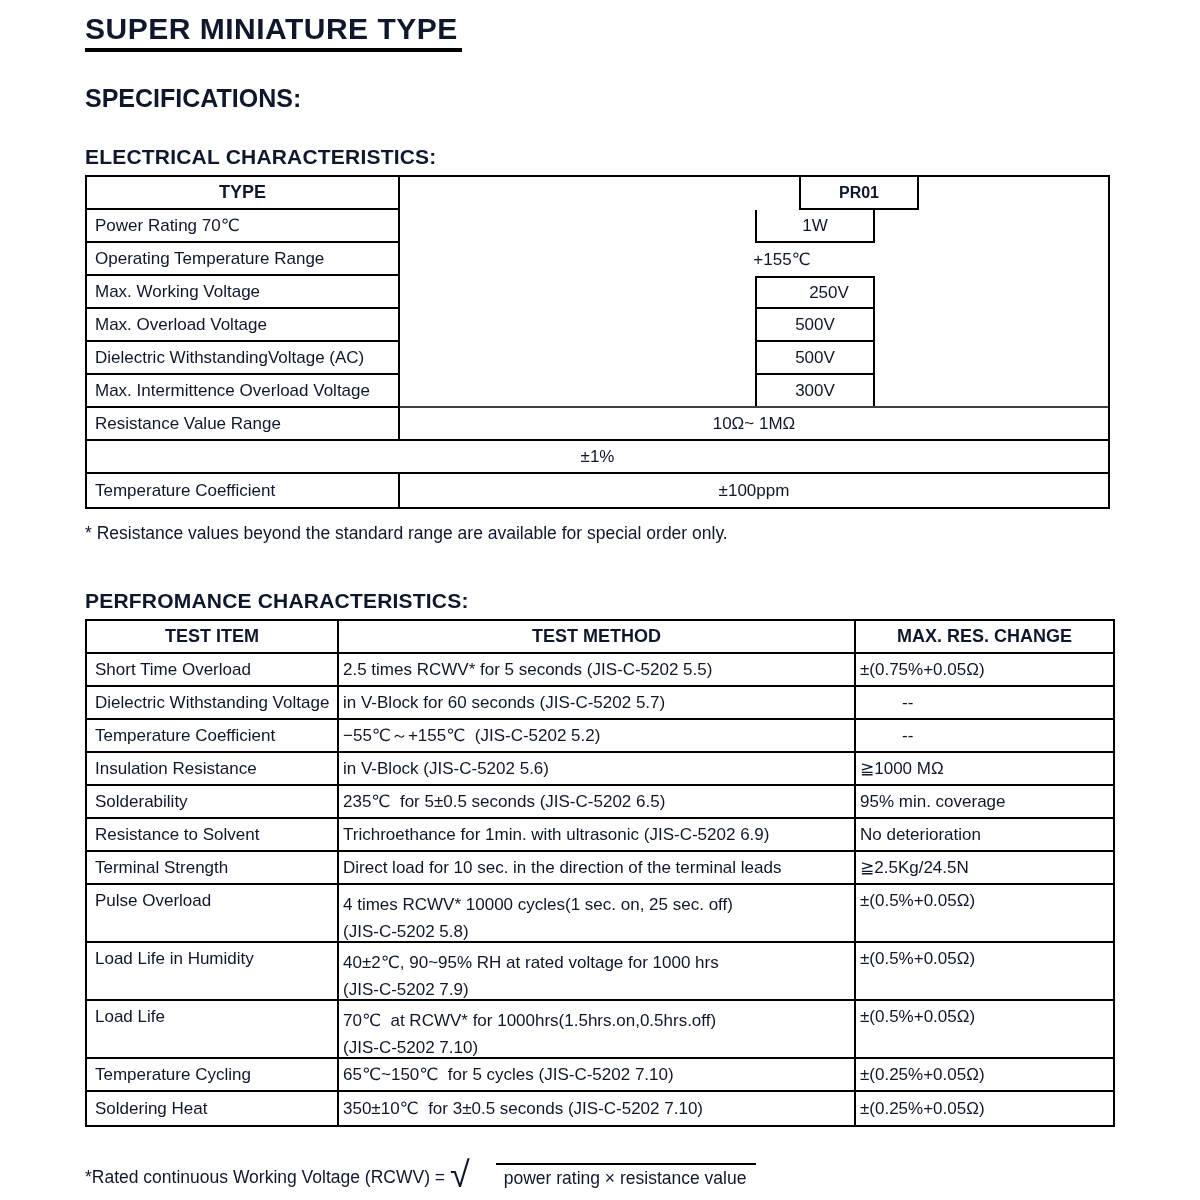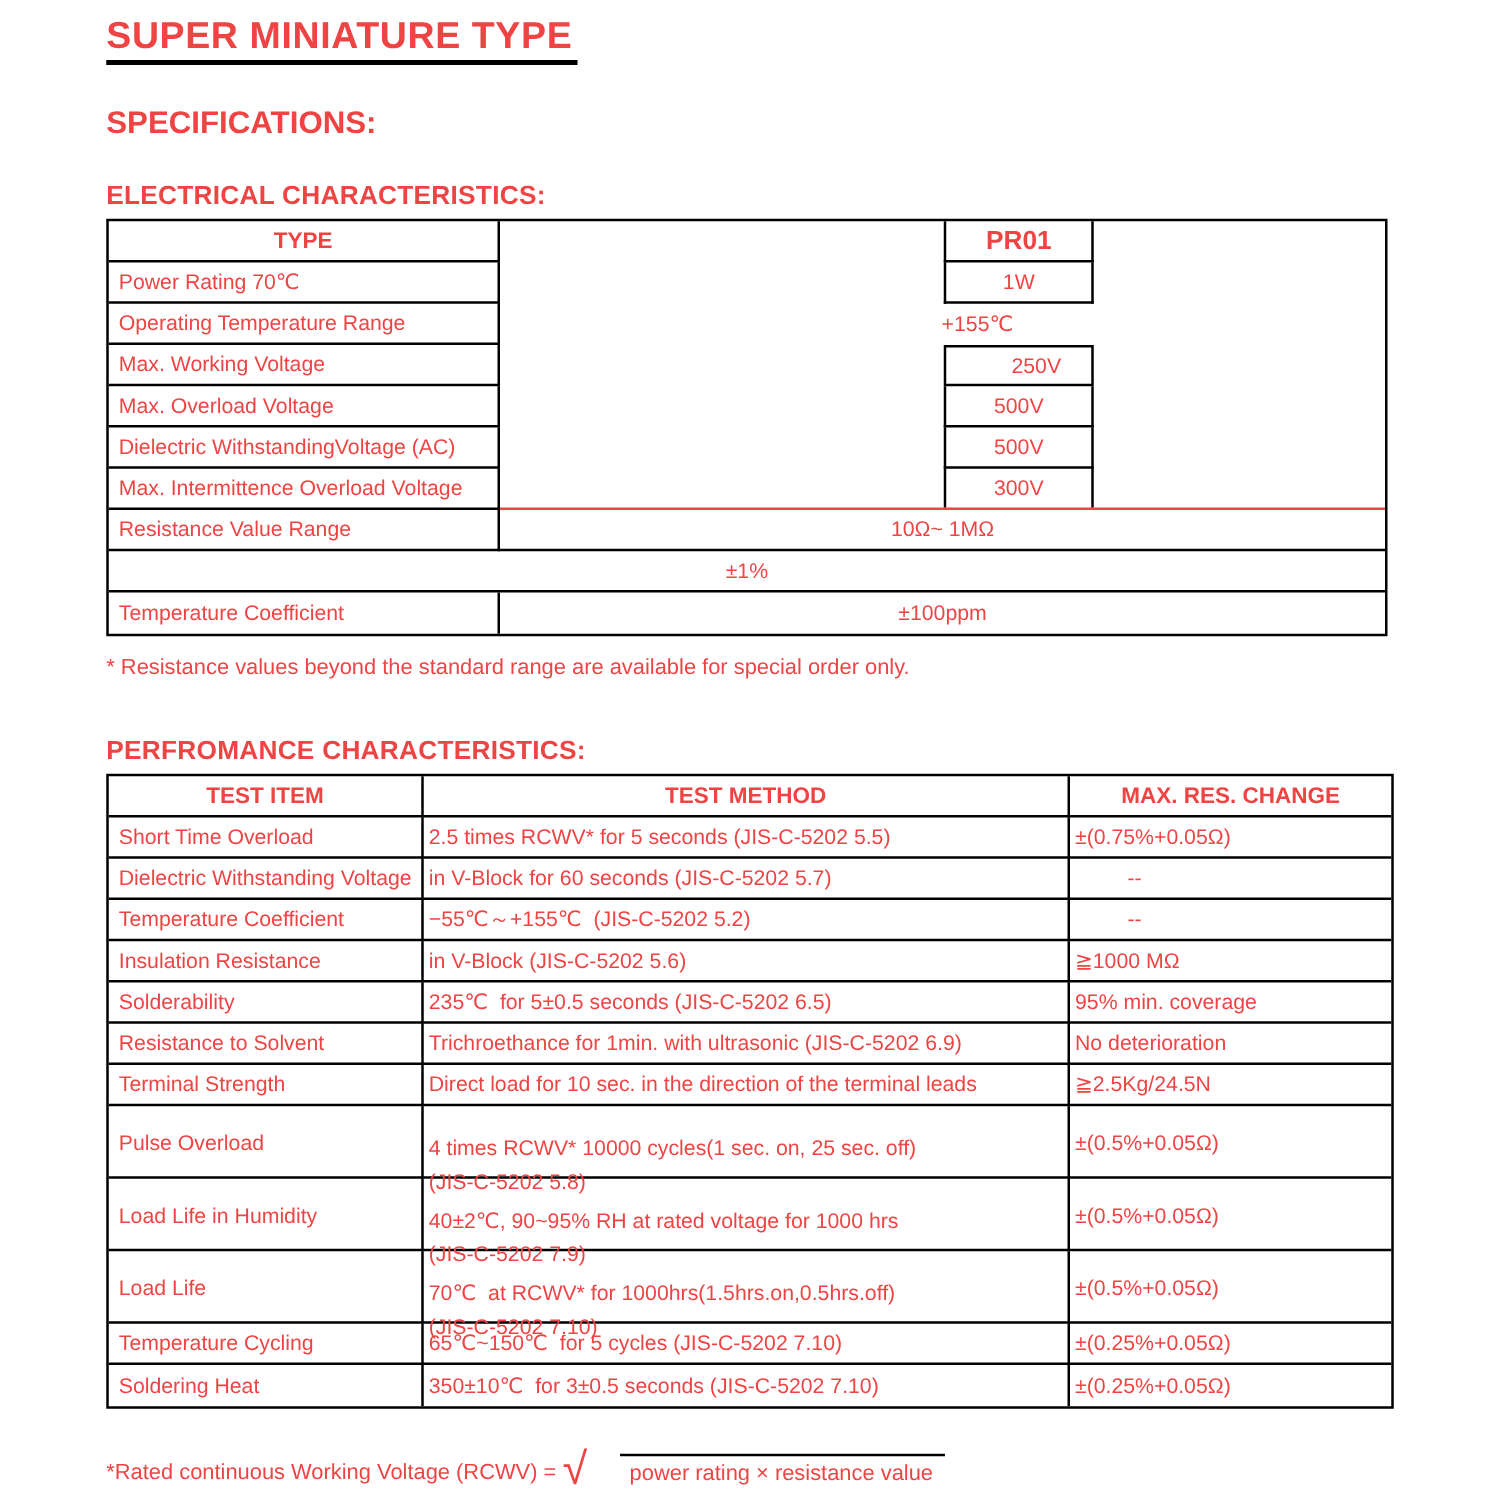--- a/index.html
+++ b/index.html
@@ -1,57 +1,57 @@
 <!DOCTYPE html>
 <html><head>
 <meta charset="utf-8">
 <style>
   html,body{margin:0;padding:0;background:#fff;}
   #page{position:relative;width:1200px;height:1200px;background:#ffffff;
-        font-family:"Liberation Sans","DejaVu Sans",sans-serif;color:#ef4444;}
+        font-family:"Liberation Sans","DejaVu Sans",sans-serif;color:#0f172a;}
   .title{position:absolute;left:85px;top:12px;font-size:30px;font-weight:bold;
          letter-spacing:.5px;border-bottom:4px solid #000;padding:0 4px 2px 0;}
   .h-spec{position:absolute;left:85px;top:84px;font-size:25px;font-weight:bold;}
   .h-sect{position:absolute;left:85px;font-size:21px;font-weight:bold;letter-spacing:.2px;}
   #h-elec{top:145px;}
   #h-perf{top:589px;}
   .note{position:absolute;left:85px;font-size:17.5px;}
   #note-elec{top:523px;}
 
   
   #etable{position:absolute;left:85px;top:175px;width:1025px;border:2px solid #000;box-sizing:border-box;}
   .e-row{display:flex;height:33px;}
   .e-label{width:313px;box-sizing:border-box;border-right:2px solid #000;border-bottom:2px solid #000;
            display:flex;align-items:center;padding-left:8px;font-size:17px;white-space:pre;}
   .e-row:last-child .e-label{border-bottom:none;}
   .e-header .e-label{justify-content:center;padding-left:0;font-weight:bold;font-size:18px;}
   .e-value{flex:1;position:relative;font-size:17px;box-sizing:border-box;}
   .e-box{position:absolute;left:355px;top:0;width:120px;height:100%;box-sizing:border-box;
          border:2px solid #000;border-top:none;display:flex;align-items:center;justify-content:center;white-space:pre;}
   .e-box.with-top{border-top:2px solid #000;padding-left:28px;}
-  .e-header .e-box{font-weight:bold;font-size:21px;}
+  .e-header .e-box{font-weight:bold;font-size:16px;margin-left:44px;}
   .e-free{height:100%;display:flex;align-items:center;justify-content:center;padding-left:56px;white-space:pre;}
   .e-full .e-value{border-bottom:2px solid #000;}
   .e-full:last-child .e-value{border-bottom:none;}
   .e-span{width:100%;height:100%;display:flex;align-items:center;justify-content:center;white-space:pre;}
-  .e-bottomline .e-value{border-bottom:2px solid #ef4444;}
+  .e-bottomline .e-value{border-bottom:2px solid #404040;}
   .e-bottomline .e-box{border-bottom:none;}
 
   
   #ptable{position:absolute;left:85px;top:619px;width:1030px;border:2px solid #000;box-sizing:border-box;}
   .p-row{display:flex;height:33px;}
   .p-row.p-double{height:58px;}
   .p-cell{box-sizing:border-box;border-bottom:2px solid #000;display:flex;align-items:center;font-size:17px;}
   .p-row:last-child .p-cell{border-bottom:none;}
   .p-item{width:252px;border-right:2px solid #000;padding-left:8px;white-space:pre;}
   .p-method{width:517px;border-right:2px solid #000;padding-left:4px;
             flex-direction:column;align-items:flex-start;justify-content:center;white-space:pre;}
   .p-change{flex:1;padding-left:4px;white-space:pre;}
   .p-dash{padding-left:46px;}
-  .p-double .p-cell{align-items:flex-start;padding-top:20px;}
+  .p-double .p-cell{align-items:flex-start;padding-top:6px;}
   .p-double .p-method{justify-content:flex-start;}
   .p-line{line-height:27px;}
   .p-header .p-cell{font-weight:bold;font-size:18px;justify-content:center;padding-left:0;align-items:center;}
 
   
   #note-rcwv{position:absolute;left:85px;top:1156px;display:flex;align-items:flex-start;font-size:17.5px;text-align:right;}
   .rcwv-text{padding-top:11px;white-space:pre;}
   .radical{font-size:36px;line-height:1;margin-top:1px;margin-right:-6px;}
   .sqrt-expr{border-top:2.5px solid #000;margin-top:7px;padding:3px 10px 0 8px;white-space:pre;margin-left:32px;}
 </style>

